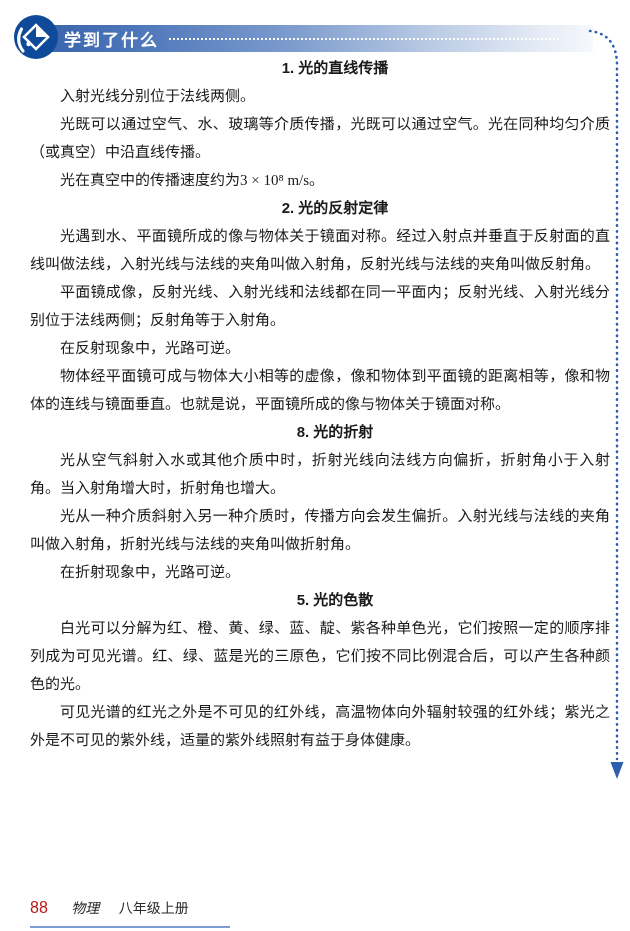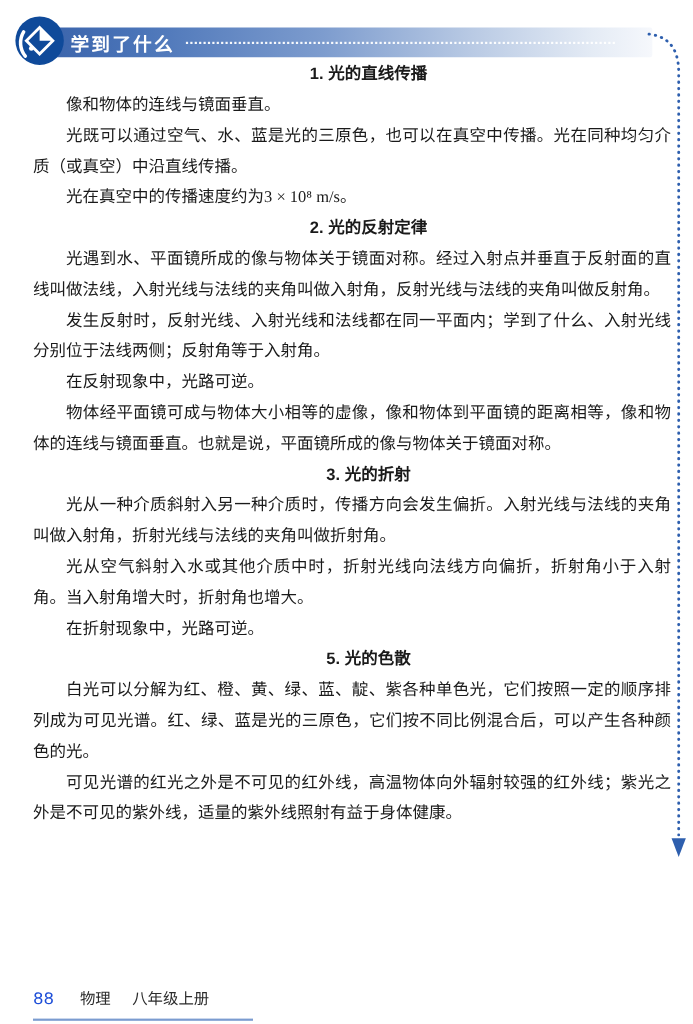--- a/index.html
+++ b/index.html
@@ -53,22 +53,22 @@
     font-weight: bold; font-size: 15px;
     text-indent: 1.8em; text-align: center;
   }
 
   
   .footer {
     position: absolute; left: 30px; top: 897px; width: 400px;
     font-size: 14px; color: #2b2b2b;
     font-family: "Liberation Serif", "DejaVu Serif", serif;
   }
-  .footer .pgnum { font-size: 16px; font-family: Liberation Mono, monospace; color: #1d4ed8; }
-  .footer .sub { margin-left: 20px; }
+  .footer .pgnum { font-size: 16px; font-family: Liberation Sans, sans-serif; color: #b91c1c; }
+  .footer .sub { margin-left: 20px; font-style: italic; }
   .footer .vol { margin-left: 16px; }
   .footer-rule {
     position: absolute; left: 30px; top: 926px;
     width: 200px; height: 2px; background: #7b9cd0;
   }
 </style>
 </head>
 <body>
 
 <div class="header">
@@ -87,40 +87,40 @@
 
 <svg class="side-arrow" viewBox="0 0 52 790">
   <path d="M 12 7 C 28 9, 39 18, 39 42 L 39 735" fill="none" stroke="#2e5fae" stroke-width="2.6" stroke-linecap="round" stroke-dasharray="0.4 5.4"></path>
   <path d="M 32.5 738 L 45.5 738 L 39 755 Z" fill="#2e5fae"></path>
 </svg>
 
 <div class="content">
 
   <section>
     <p class="sec-heading">1. 光的直线传播</p>
-    <p>像和物体的连线与镜面垂直。</p>
-    <p>光既可以通过空气、水、蓝是光的三原色，也可以在真空中传播。光在同种均匀介质（或真空）中沿直线传播。</p>
+    <p>入射光线分别位于法线两侧。</p>
+    <p>光既可以通过空气、水、玻璃等介质传播，光既可以通过空气。光在同种均匀介质（或真空）中沿直线传播。</p>
     <p>光在真空中的传播速度约为3 × 10⁸ m/s。</p>
   </section>
 
   <section>
     <p class="sec-heading">2. 光的反射定律</p>
     <p>光遇到水、平面镜所成的像与物体关于镜面对称。经过入射点并垂直于反射面的直线叫做法线，入射光线与法线的夹角叫做入射角，反射光线与法线的夹角叫做反射角。</p>
-    <p>发生反射时，反射光线、入射光线和法线都在同一平面内；学到了什么、入射光线分别位于法线两侧；反射角等于入射角。</p>
+    <p>平面镜成像，反射光线、入射光线和法线都在同一平面内；反射光线、入射光线分别位于法线两侧；反射角等于入射角。</p>
     <p>在反射现象中，光路可逆。</p>
   </section>
 
   <section>
     <p>物体经平面镜可成与物体大小相等的虚像，像和物体到平面镜的距离相等，像和物体的连线与镜面垂直。也就是说，平面镜所成的像与物体关于镜面对称。</p>
   </section>
 
   <section>
-    <p class="sec-heading">3. 光的折射</p>
+    <p class="sec-heading">8. 光的折射</p>
+    <p>光从空气斜射入水或其他介质中时，折射光线向法线方向偏折，折射角小于入射角。当入射角增大时，折射角也增大。</p>
     <p>光从一种介质斜射入另一种介质时，传播方向会发生偏折。入射光线与法线的夹角叫做入射角，折射光线与法线的夹角叫做折射角。</p>
-    <p>光从空气斜射入水或其他介质中时，折射光线向法线方向偏折，折射角小于入射角。当入射角增大时，折射角也增大。</p>
     <p>在折射现象中，光路可逆。</p>
   </section>
 
   <section>
     <p class="sec-heading">5. 光的色散</p>
     <p>白光可以分解为红、橙、黄、绿、蓝、靛、紫各种单色光，它们按照一定的顺序排列成为可见光谱。红、绿、蓝是光的三原色，它们按不同比例混合后，可以产生各种颜色的光。</p>
     <p>可见光谱的红光之外是不可见的红外线，高温物体向外辐射较强的红外线；紫光之外是不可见的紫外线，适量的紫外线照射有益于身体健康。</p>
   </section>
 
 </div>

